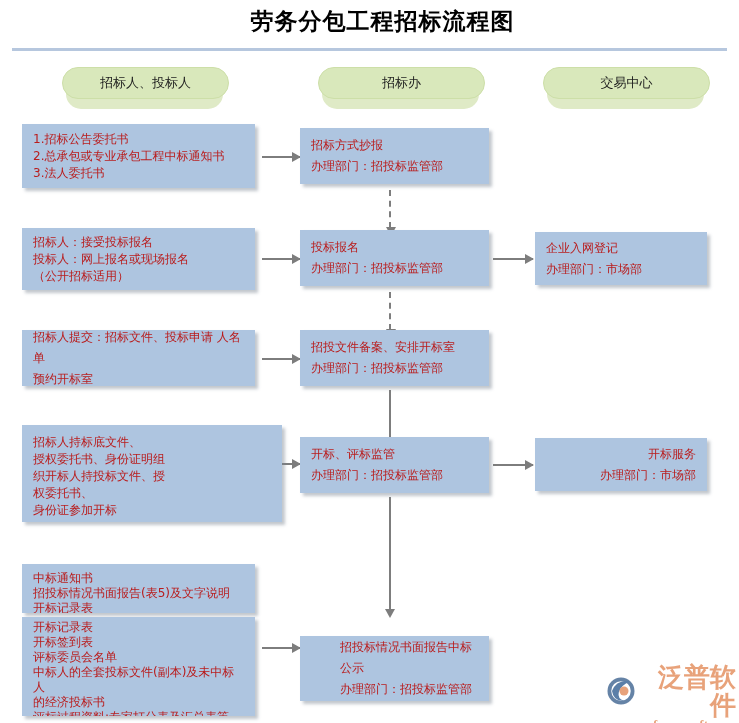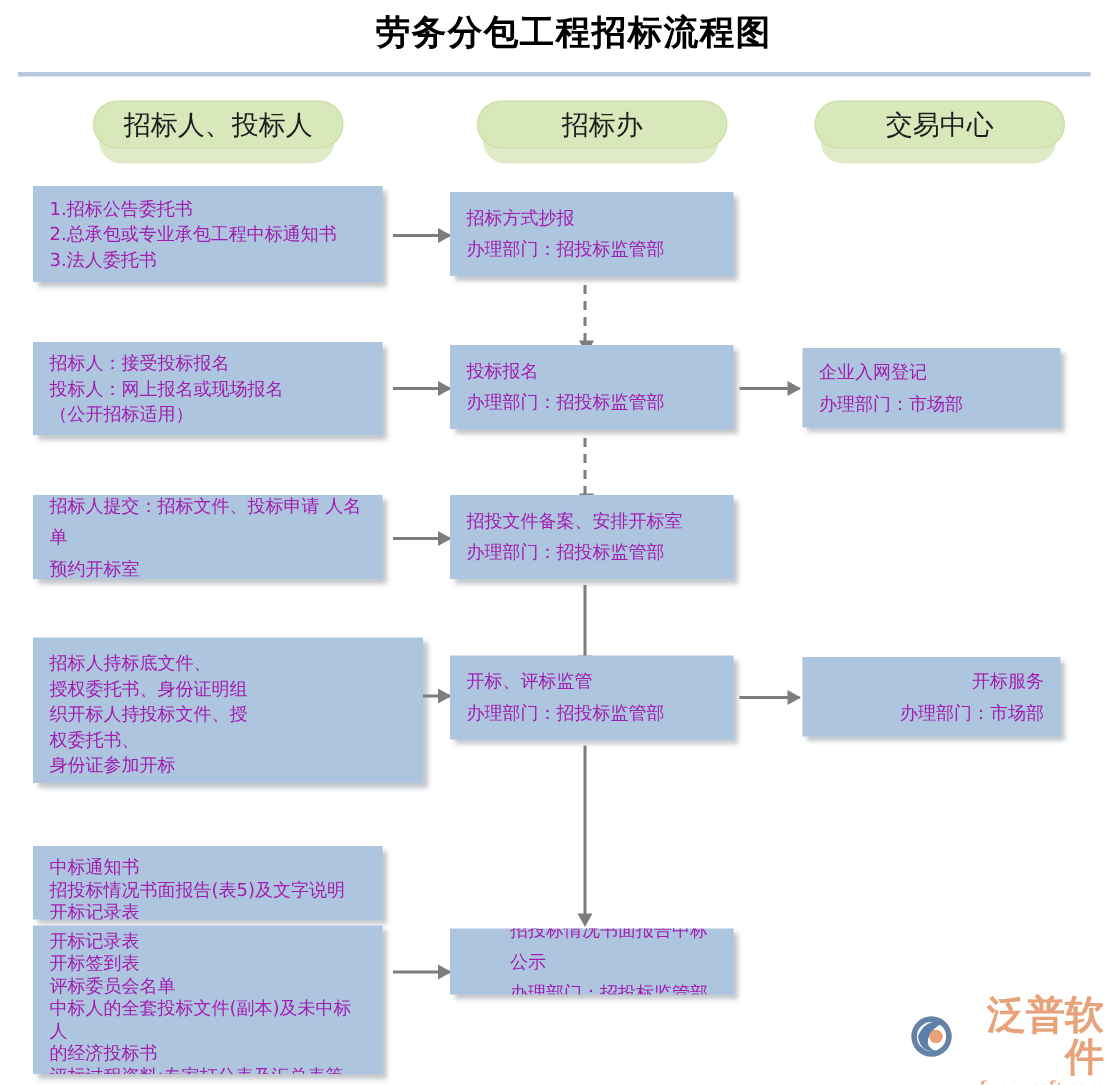--- a/index.html
+++ b/index.html
@@ -41,42 +41,42 @@
   
   .lane-pill {
     position: absolute;
     height: 30px;
     border-radius: 16px;
     background: #d9e8bb;
     border: 1px solid #cddfa8;
     display: flex;
     align-items: center;
     justify-content: center;
-    font-size: 18px;
+    font-size: 13px;
     color: #1d1d1d;
     z-index: 3;
   }
   .lane-pill-shadow {
     position: absolute;
     height: 30px;
     border-radius: 16px;
     background: #dfeac6;
     z-index: 2;
   }
 
   
   .pbox {
     position: absolute;
     background: #aec5e0;
     box-shadow: 3px 3px 3px rgba(120,130,145,0.45);
     box-sizing: border-box;
     padding: 7px 11px;
     font-size: 12px;
     line-height: 17px;
-    color: #a21caf;
+    color: #b91c1c;
     overflow: hidden;
     white-space: pre-line;
     z-index: 4;
   }
   .pbox.tight {
     line-height: 15px;
   }
   .pbox.loose {
     line-height: 21px;
   }
@@ -261,21 +261,21 @@
 
 <div class="pbox tight" style="left:22px; top:617px; width:233px; height:99px; padding-top:3px;">开标记录表
 开标签到表
 评标委员会名单
 中标人的全套投标文件(副本)及未中标人
 的经济投标书
 评标过程资料:专家打分表及汇总表等</div>
 
 <div class="conn-h" style="left:262px; top:647px; width:38px;"></div>
 
-<div class="pbox center-v loose" style="left:300px; top:619px; width:189px; height:44px;padding-left:40px;">
+<div class="pbox center-v loose" style="left:300px; top:636px; width:189px; height:65px;padding-left:40px;">
   <span>招投标情况书面报告中标公示</span>
   <span>办理部门：招投标监管部</span>
 </div>
 
 <div id="watermark">
   <div id="wm-row">
     <svg id="wm-mark" viewBox="0 0 40 40">
       <path d="M20 2 A18 18 0 1 0 20 38 A18 18 0 0 0 20 2 Z M20 7 A13 13 0 1 1 20 33 A13 13 0 1 1 20 7 Z" fill="#4a6d96" opacity="0.85"></path>
       <path d="M8 20 Q14 4 32 7 Q20 12 17 22 Q15 30 24 33 Q10 34 8 20 Z" fill="#5b7fa8"></path>
       <circle cx="24" cy="20" r="6" fill="#e8a27a"></circle>

